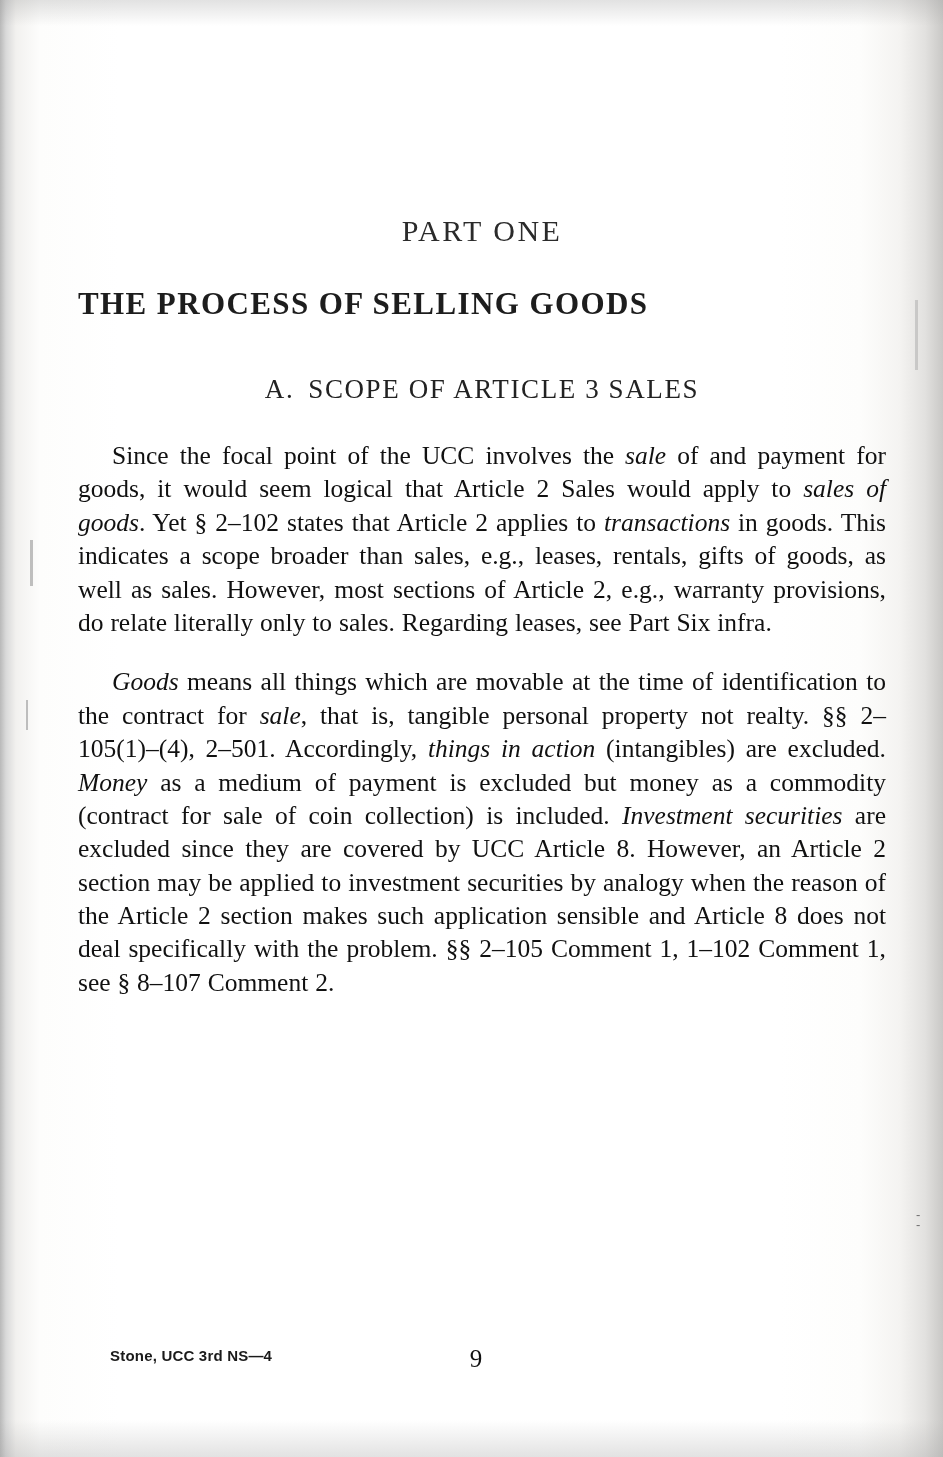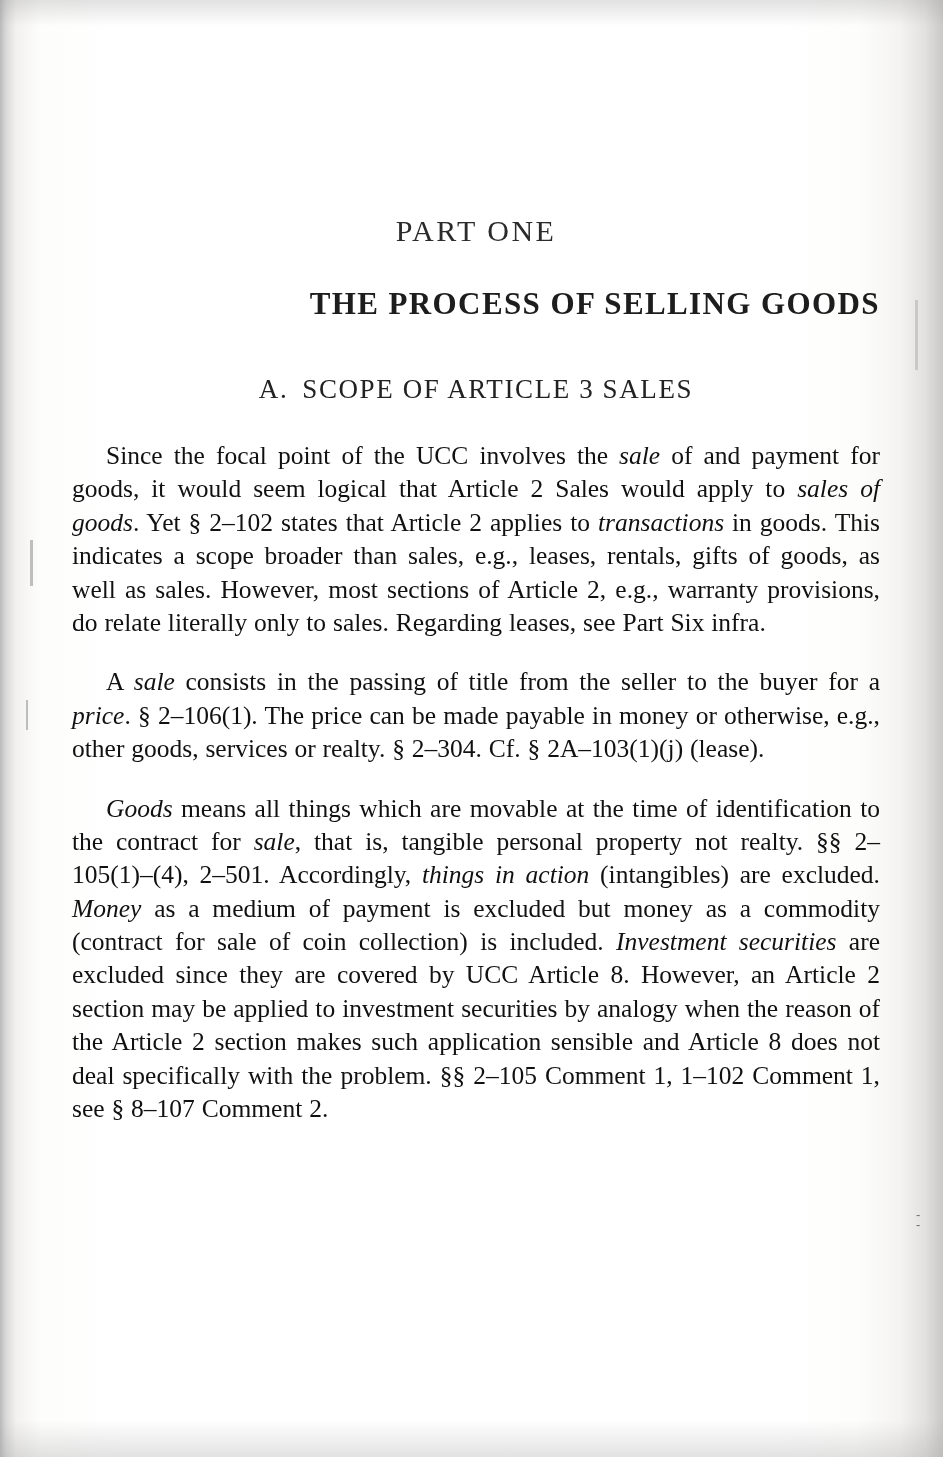--- a/index.html
+++ b/index.html
@@ -39,36 +39,36 @@
 
   .sheet {
     position: absolute;
     left: 0; top: 0;
     width: 943px;
     height: 1457px;
   }
 
   .content {
     position: absolute;
-    left: 72px;
+    left: 78px;
     top: 214px;
     width: 808px;
   }
 
   .part-label {
     text-align: center;
     font-size: 30px;
     letter-spacing: 2.5px;
     color: #2b2b2b;
     margin: 0 0 38px 0;
     font-weight: 400;
   }
 
   .part-title {
-    text-align: right;
+    text-align: left;
     font-size: 31px;
     letter-spacing: 1.4px;
     font-weight: 700;
     color: #1d1d1d;
     margin: 0 0 52px 0;
   }
 
   .section-title {
     text-align: center;
     font-size: 27px;
@@ -150,20 +150,23 @@
     <h1 class="part-label">PART ONE</h1>
 
     <h2 class="part-title">THE PROCESS OF SELLING GOODS</h2>
 
     <h3 class="section-title">
       <span class="sec-letter">A.</span><span>SCOPE OF ARTICLE 3 SALES</span>
     </h3>
 
     <p class="body-par">Since the focal point of the UCC involves the <i>sale</i> of and payment for goods, it would seem logical that Article 2 Sales would apply to <i>sales of goods</i>.  Yet § 2–102 states that Article 2 applies to <i>transactions</i> in goods.  This indicates a scope broader than sales, e.g., leases, rentals, gifts of goods, as well as sales.  However, most sections of Article 2, e.g., warranty provisions, do relate literally only to sales.  Regarding leases, see Part Six infra.</p>
 
-    <p class="body-par">A <i>sale</i> consists in the passing of title from the seller to the buyer for a <i><i>price</i></i>.  § 2–106(1).  The price can be made payable in money or otherwise, e.g., other goods, services or realty.  § 2–304.  Cf. § 2A–103(1)(j) (lease).</p>
 
     <p class="body-par"><i>Goods</i> means all things which are movable at the time of identification to the contract for <i>sale</i>, that is, tangible personal property not realty.  §§ 2–105(1)–(4), 2–501.  Accordingly, <i>things in action</i> (intangibles) are excluded.  <i>Money</i> as a medium of payment is excluded but money as a commodity (contract for sale of coin collection) is included.  <i>Investment securities</i> are excluded since they are covered by UCC Article 8.  However, an Article 2 section may be applied to investment securities by analogy when the reason of the Article 2 section makes such application sensible and Article 8 does not deal specifically with the problem.  §§ 2–105 Comment 1, 1–102 Comment 1, see § 8–107 Comment 2.</p>
 
   </div>
 
+  <div class="footer">
+    <div class="footer-left">Stone, UCC 3rd NS—4</div>
+    <div class="footer-page">9</div>
+  </div>
 
 </div>
 
 </body></html>

